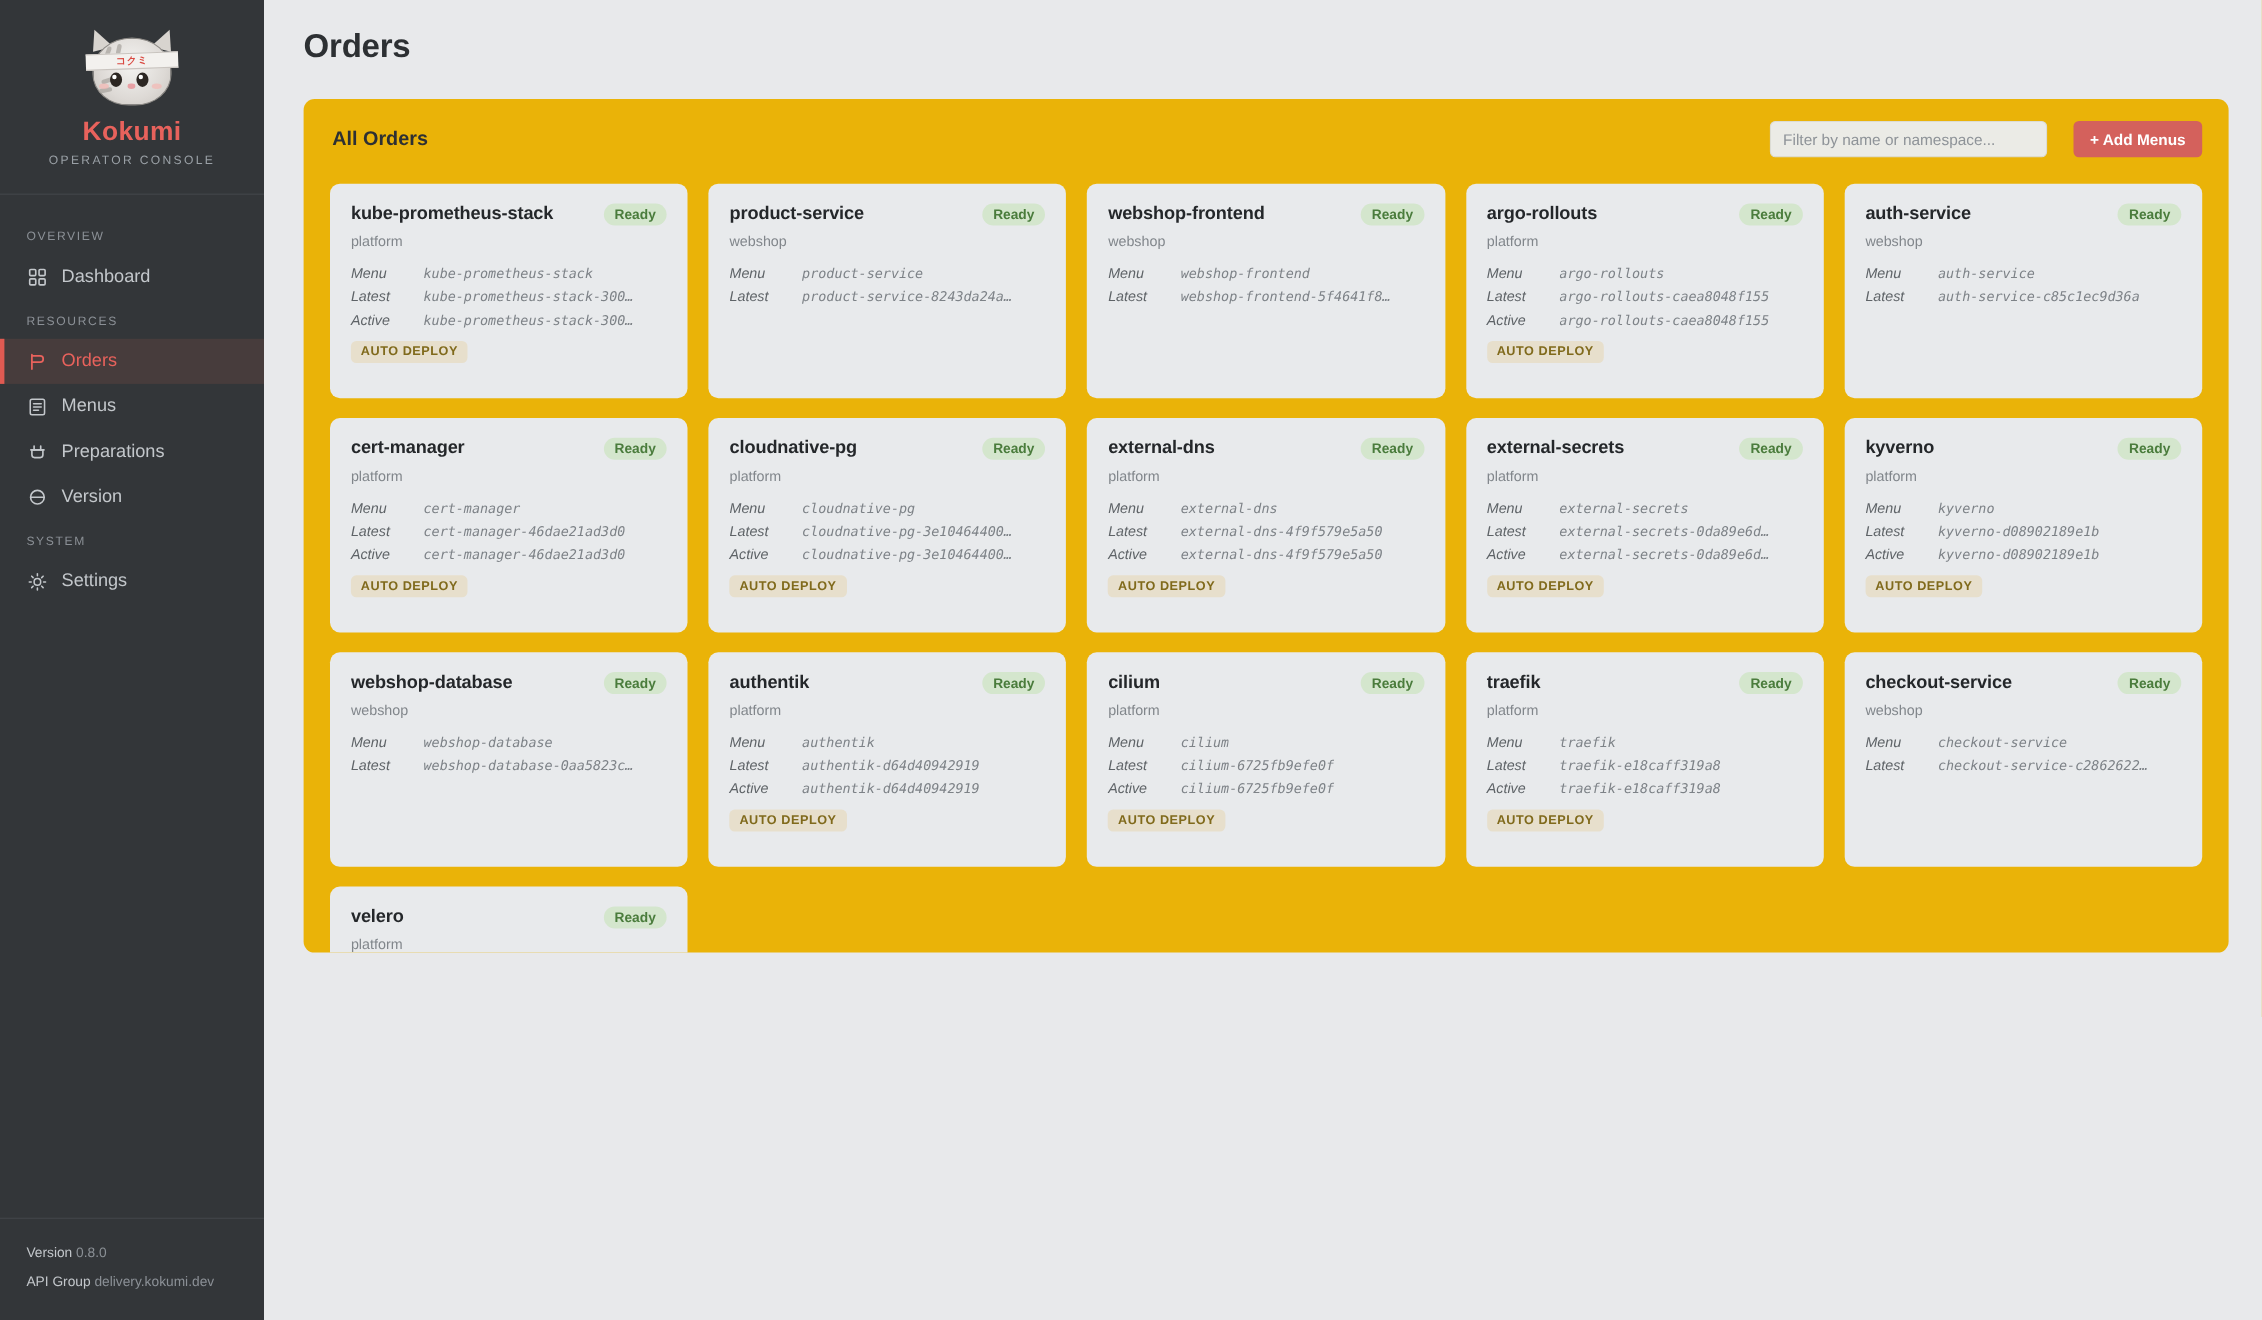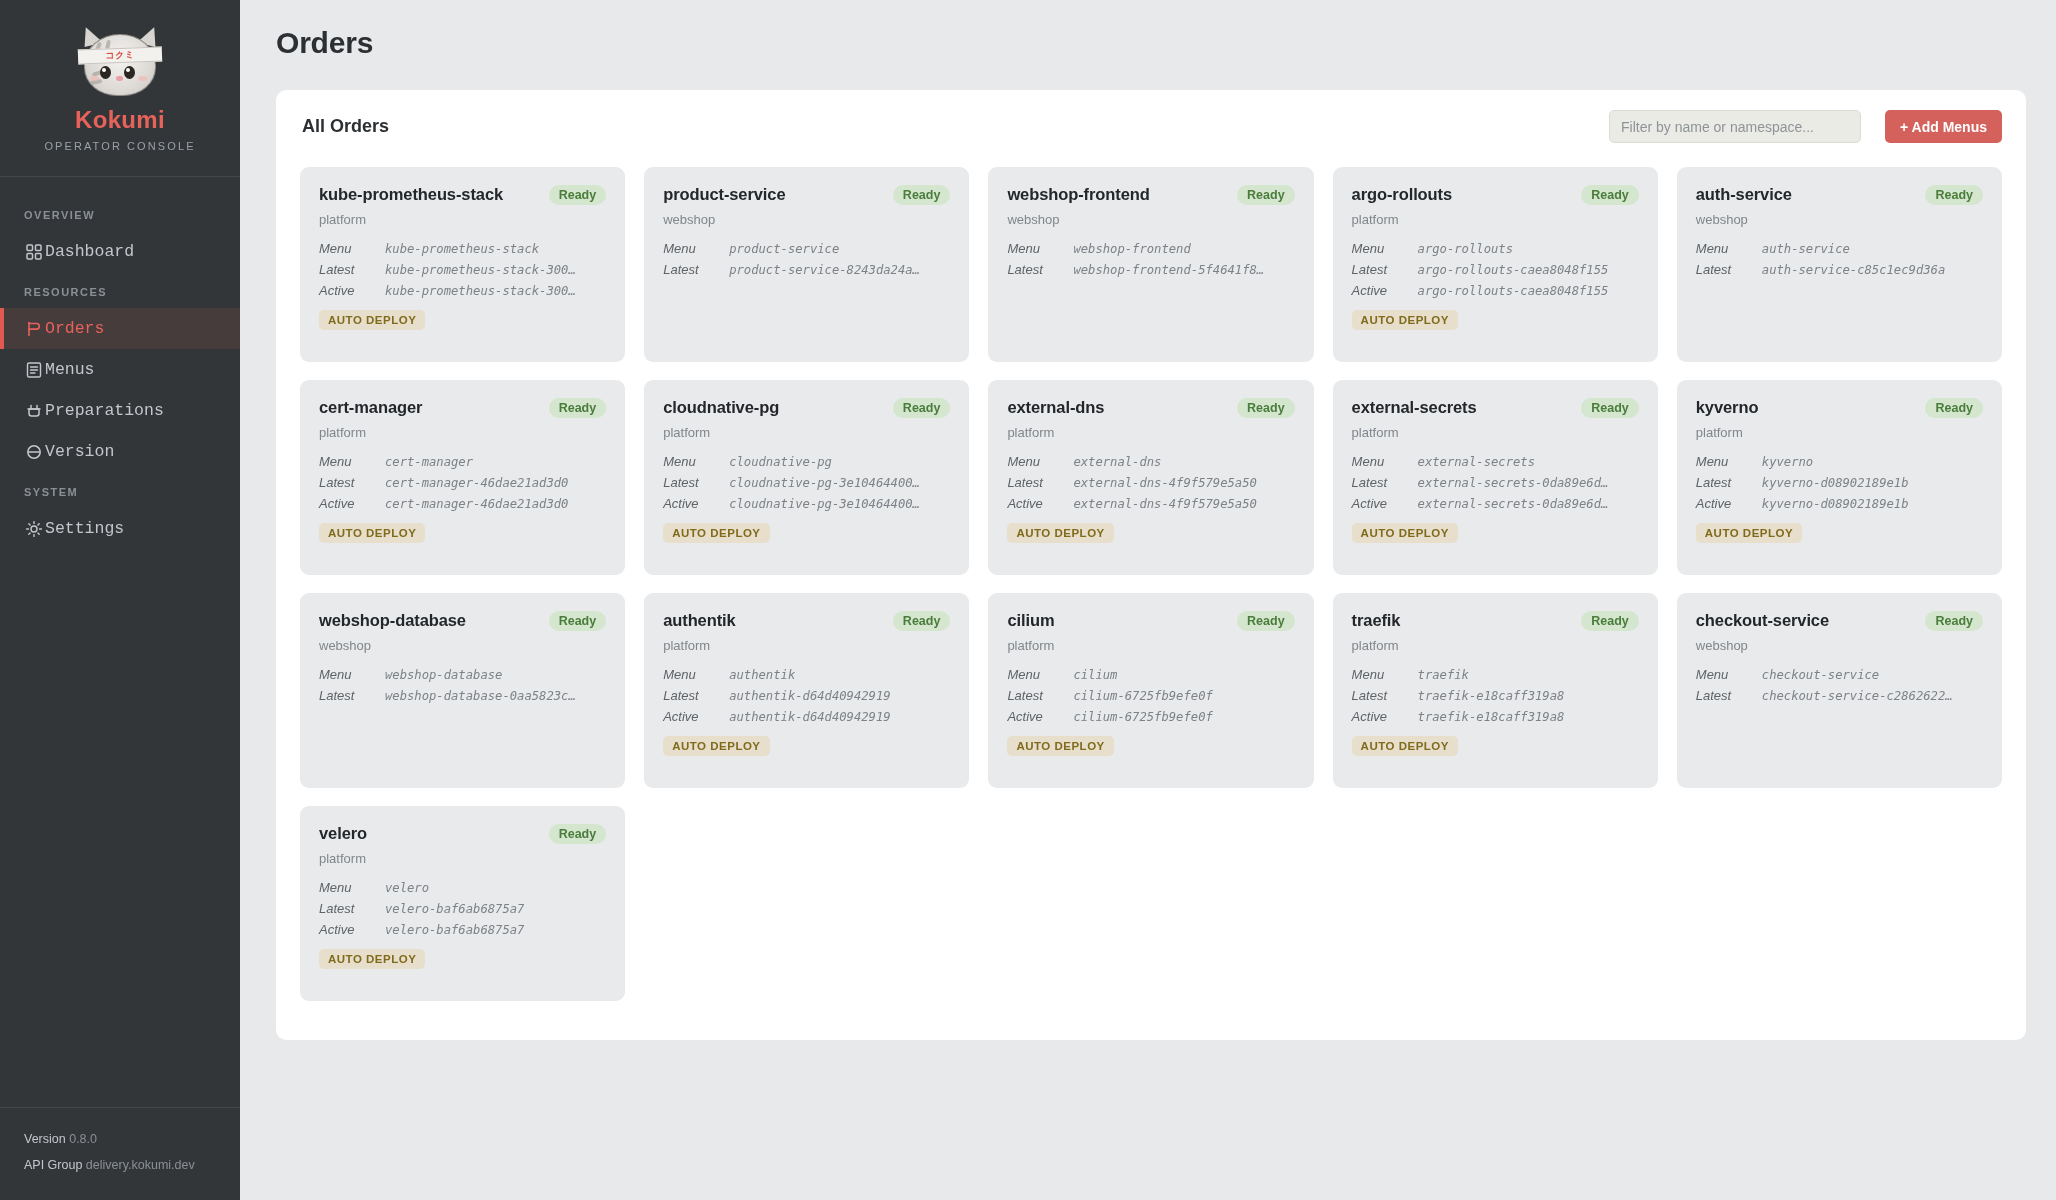--- a/index.html
+++ b/index.html
@@ -68,28 +68,28 @@
   .stripe { position: absolute; background: #a9a5a0; border-radius: 3px; opacity: .75; }
   .brand-name {
     color: #e8625c; font-size: 24px; font-weight: bold; letter-spacing: .3px;
   }
   .brand-sub {
     color: #9aa0a6; font-size: 11px; letter-spacing: 2.1px;
     margin-top: 6px; font-weight: normal;
   }
   .nav { padding-top: 18px; flex: 1; }
   .nav-section {
-    color: #8b9096; font-size: 11px; font-weight: bold;
+    color: #8b9096; font-size: 11px; font-weight: normal;
     letter-spacing: 1.5px; padding: 14px 0 10px 24px;
   }
   .nav-item {
-    display: flex; align-items: flex-start; gap: 2px;
+    display: flex; align-items: flex-start; gap: 13px;
     padding: 11px 0 11px 24px;
     color: #c3c7cb; font-size: 16.5px;
-    cursor: pointer; position: relative; font-family: Liberation Mono, monospace;
+    cursor: pointer; position: relative;
   }
   .nav-item.active {
     background: #473c3c; color: #e8625c;
   }
   .nav-item.active::before {
     content: ''; position: absolute; left: 0; top: 0; bottom: 0;
     width: 4px; background: #e05a52;
   }
   .nav-icon { width: 19px; height: 19px; display: flex; align-items: center; justify-content: center; flex-shrink: 0; }
   .nav-icon svg { display: block; }
@@ -101,24 +101,24 @@
   .side-footer .k { color: #c3c7cb; }
   .side-footer .v { color: #8b9096; }
 
   
   .main { flex: 1; height: 1200px; padding: 26px 30px 0 36px; overflow: hidden; }
   .page-title { font-size: 30px; font-weight: bold; color: #2d3033; letter-spacing: -.2px; }
   .page-sub { font-size: 15px; color: #6e7478; margin-top: 14px; }
 
   .panel {
     margin-top: 30px;
-    background: #ffffff;
+    background: #eab308;
     border-radius: 10px;
     overflow: hidden;
-    height: 950px;
+    height: 776px;
   }
   .panel-head {
     display: flex; align-items: center; justify-content: space-between;
     padding: 20px 24px 18px 26px;
   }
   .panel-title { font-size: 18px; font-weight: bold; color: #2d3033; }
   .panel-tools { display: flex; align-items: center; gap: 24px; }
   .filter-input {
     width: 252px; height: 33px;
     background: #ebebe6; border: 1px solid #dcdcd4;

